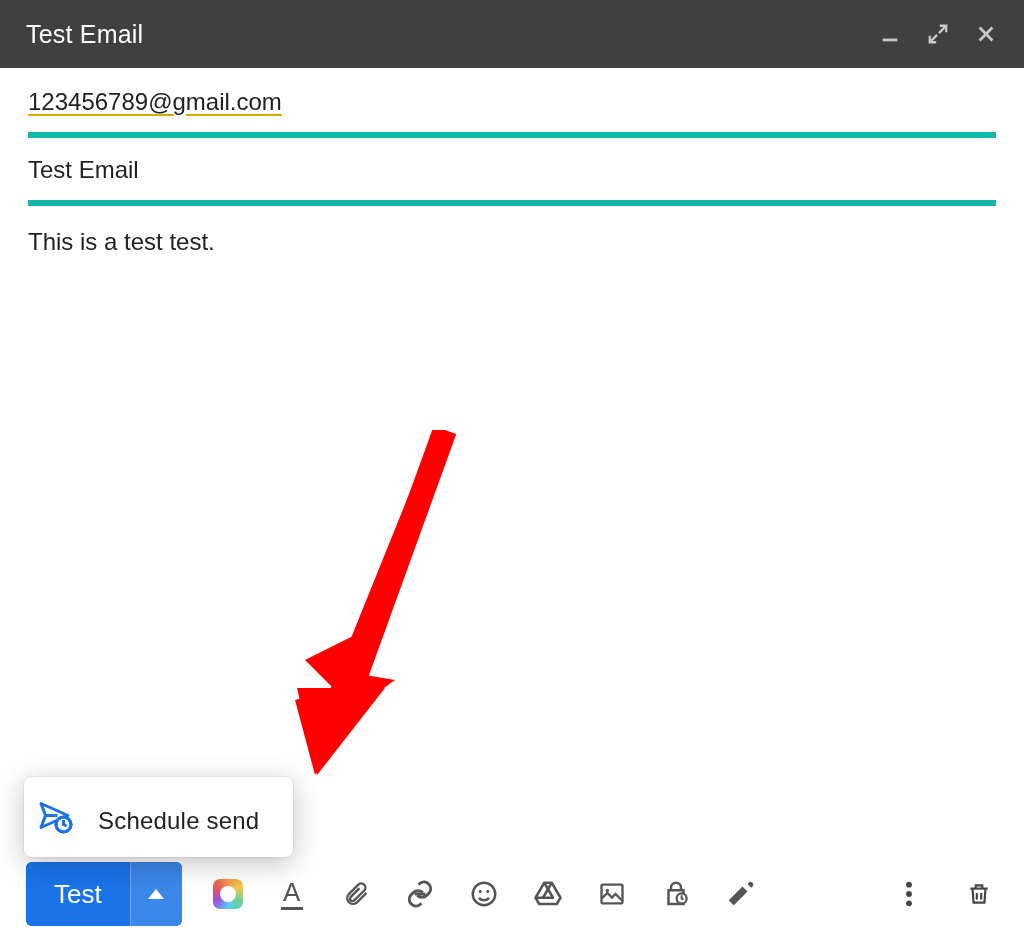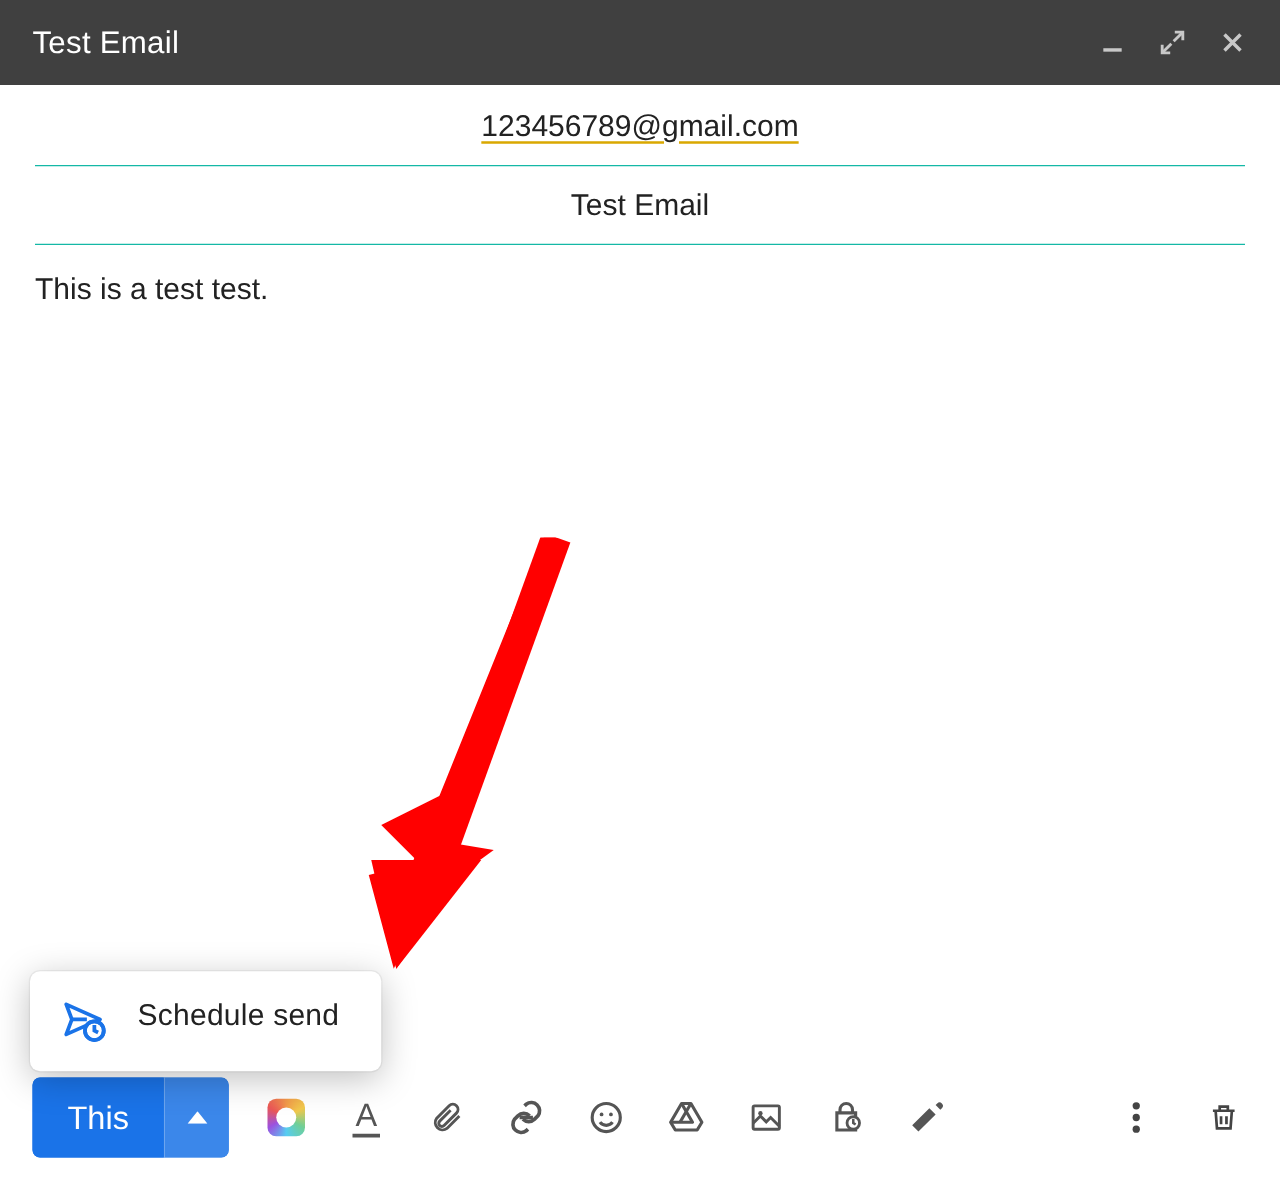--- a/index.html
+++ b/index.html
@@ -46,27 +46,26 @@
     justify-content: center;
     cursor: pointer;
     color: #c8c8c8;
   }
   .header-controls .hicon svg { display: block; }
 
   .fields {
     padding: 0 28px;
   }
   .field-row {
-    border-bottom: 1px solid #14b8a6;
+    border-bottom: 6px solid #14b8a6;
     padding: 20px 0 16px 0;
     font-size: 24px;
     color: #222;
     display: flex;
     align-items: center;
-    justify-content: center;
   }
   .recipient-chip {
     text-decoration: underline;
     text-decoration-color: #d9a800;
     text-underline-offset: 4px;
     text-decoration-thickness: 2px;
     color: #222;
   }
   .subject-row { padding-top: 18px; padding-bottom: 16px; }
   .body-area {
@@ -154,23 +153,23 @@
   }
 
   
   .schedule-popup {
     position: absolute;
     left: 24px;
     bottom: 88px;
     background: #fff;
     border-radius: 8px;
     box-shadow: 0 6px 28px rgba(0,0,0,0.25), 0 0 0 1px rgba(0,0,0,0.05);
-    padding: 22px 34px 22px 26px;
-    display: flex;
-    align-items: flex-start;
+    padding: 22px 34px 22px 14px;
+    display: flex;
+    align-items: flex-end;
     gap: 24px;
     cursor: pointer;
     z-index: 10;
   }
   .schedule-popup .sched-label {
     font-size: 24px;
     color: #222;
     letter-spacing: 0.2px;
   }
   .schedule-popup .sched-icon svg { display:block; }
@@ -269,21 +268,21 @@
         <circle cx="17" cy="17" r="5" fill="#fff"></circle>
         <circle cx="17" cy="17" r="5"></circle>
         <path d="M17 14v3l2 1"></path>
       </svg>
     </span>
     <span class="sched-label">Schedule send</span>
   </div>
 
   <div class="footer">
     <div class="send-group">
-      <button class="send-btn">This</button>
+      <button class="send-btn">Test</button>
       <button class="send-more">
         <svg width="16" height="10" viewBox="0 0 16 10">
           <polygon points="8,0 16,10 0,10" fill="#fff"></polygon>
         </svg>
       </button>
     </div>
 
     <div class="toolbar">
 
       <div class="tool-btn">

